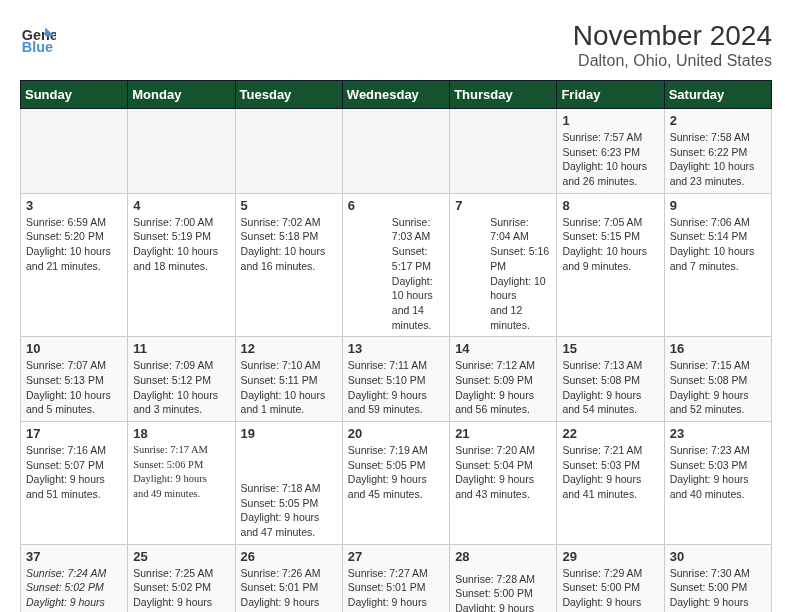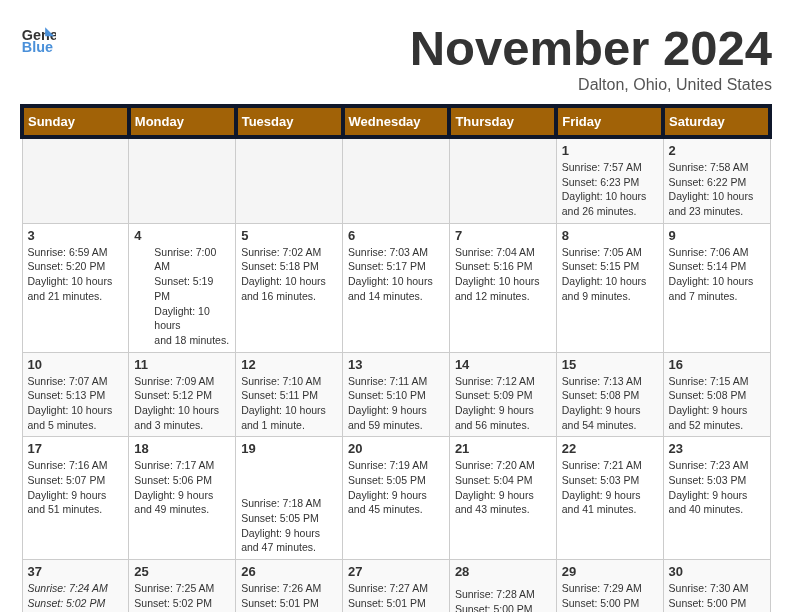--- a/index.html
+++ b/index.html
@@ -22,40 +22,40 @@
       gap: 6px;
     }
     .logo-icon {
       width: 36px;
       height: 36px;
     }
     .title-area {
       text-align: right;
     }
     .month-title {
-      font-size: 49px;
-      font-weight: bold;
+      font-size: 28px;
+      font-weight: normal;
       color: #333;
     }
     .location {
       font-size: 16px;
       color: #555;
     }
     table {
       width: 100%;
       border-collapse: collapse;
       table-layout: fixed;
     }
     thead th {
-      background-color: #a16207;
+      background-color: #14532d;
       color: #fff;
       padding: 6px 4px;
       font-size: 13px;
       text-align: left;
-      border: 4px solid #0f172a;
+      border: 1px solid #0f172a;
     }
     tbody td {
       border: 1px solid #ccc;
       vertical-align: top;
       padding: 4px 5px;
       font-size: 11px;
       color: #333;
       height: 80px;
       background: #fff;
     }
@@ -131,42 +131,42 @@
       <tr>
         <td>
           <span class="day-number">3</span>
           <div class="day-info" style="white-space: pre-line;">Sunrise: 6:59 AM
 Sunset: 5:20 PM
 Daylight: 10 hours
 and 21 minutes.</div>
         </td>
         <td>
           <span class="day-number">4</span>
-          <div class="day-info" style="white-space: pre-line; margin-left: 20px;">Sunrise: 7:00 AM
+          <div class="day-info" style="white-space: pre-line;">Sunrise: 7:00 AM
 Sunset: 5:19 PM
 Daylight: 10 hours
 and 18 minutes.</div>
         </td>
         <td>
           <span class="day-number">5</span>
           <div class="day-info" style="white-space: pre-line;">Sunrise: 7:02 AM
 Sunset: 5:18 PM
 Daylight: 10 hours
 and 16 minutes.</div>
         </td>
         <td>
           <span class="day-number">6</span>
-          <div class="day-info" style="white-space: pre-line;">Sunrise: 7:03 AM
+          <div class="day-info" style="white-space: pre-line; margin-left: 44px;">Sunrise: 7:03 AM
 Sunset: 5:17 PM
 Daylight: 10 hours
 and 14 minutes.</div>
         </td>
         <td>
           <span class="day-number">7</span>
-          <div class="day-info" style="white-space: pre-line;">Sunrise: 7:04 AM
+          <div class="day-info" style="white-space: pre-line; margin-left: 35px;">Sunrise: 7:04 AM
 Sunset: 5:16 PM
 Daylight: 10 hours
 and 12 minutes.</div>
         </td>
         <td>
           <span class="day-number">8</span>
           <div class="day-info" style="white-space: pre-line;">Sunrise: 7:05 AM
 Sunset: 5:15 PM
 Daylight: 10 hours
 and 9 minutes.</div>
@@ -233,21 +233,21 @@
       <tr>
         <td>
           <span class="day-number">17</span>
           <div class="day-info" style="white-space: pre-line;">Sunrise: 7:16 AM
 Sunset: 5:07 PM
 Daylight: 9 hours
 and 51 minutes.</div>
         </td>
         <td>
           <span class="day-number">18</span>
-          <div class="day-info" style="white-space: pre-line;">Sunrise: 7:17 AM
+          <div class="day-info" style="white-space: pre-line; font-family: Liberation Serif, serif;">Sunrise: 7:17 AM
 Sunset: 5:06 PM
 Daylight: 9 hours
 and 49 minutes.</div>
         </td>
         <td>
           <span class="day-number">19</span>
           <div class="day-info" style="white-space: pre-line; margin-top: 40px;">Sunrise: 7:18 AM
 Sunset: 5:05 PM
 Daylight: 9 hours
 and 47 minutes.</div>

